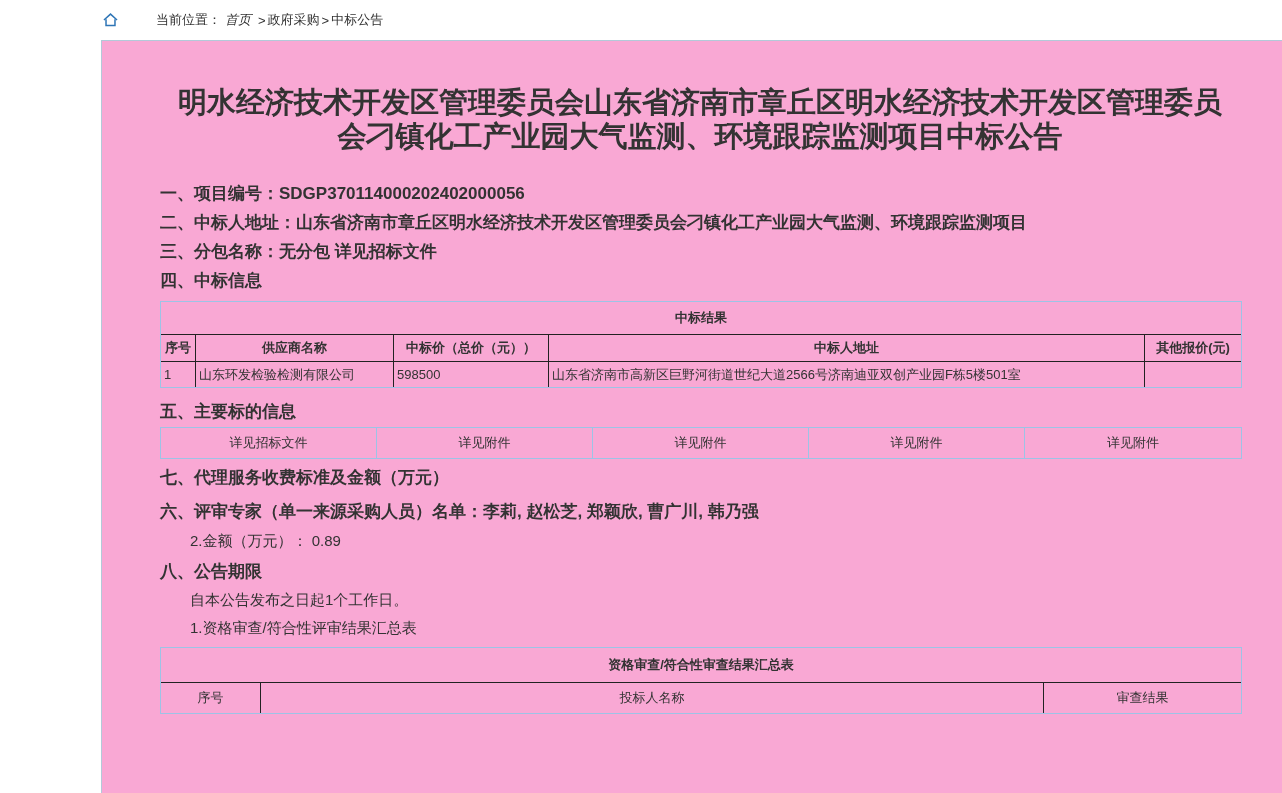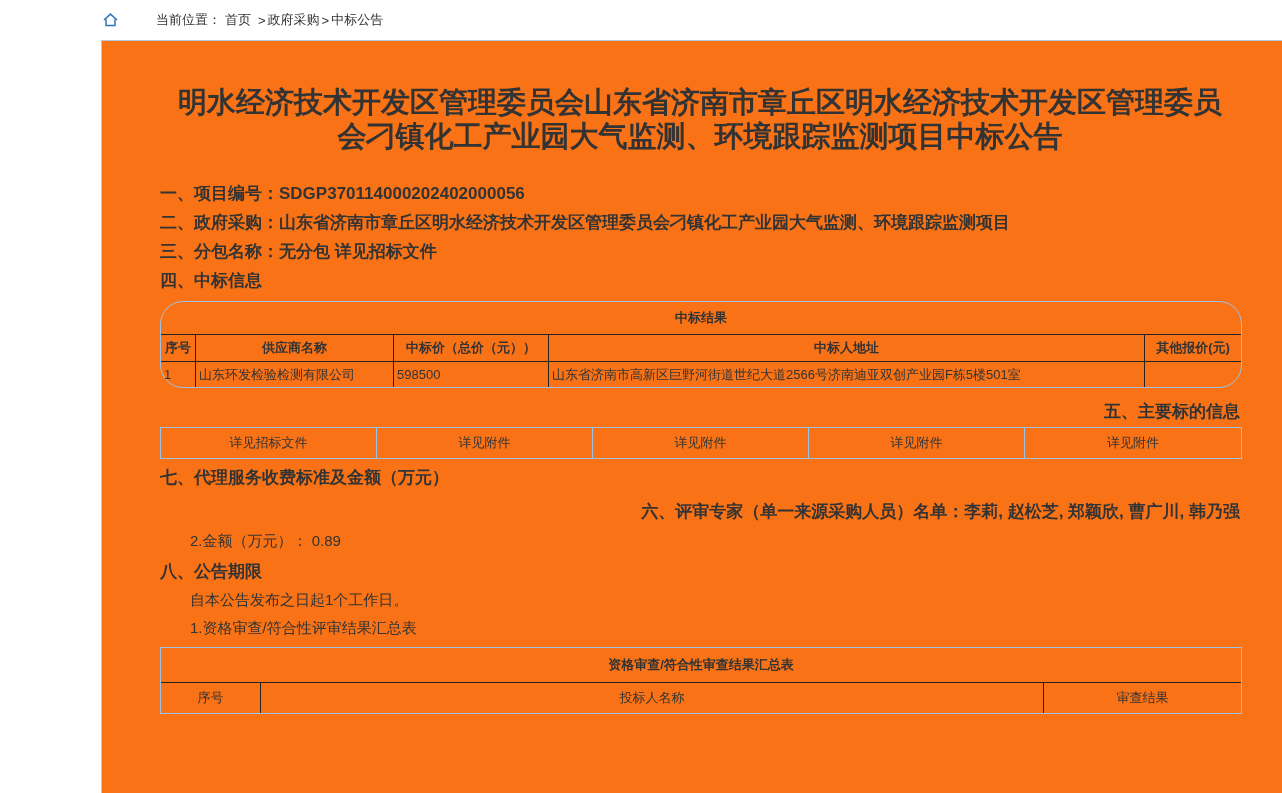--- a/index.html
+++ b/index.html
@@ -12,45 +12,45 @@
   
   .breadcrumb {
     height: 40px; padding-left: 103px;
     display: flex; align-items: center;
     font-size: 13px; color: #333;
   }
   .breadcrumb .home-ic { width: 15px; height: 14px; margin-right: 6px; display: inline-block; }
   .breadcrumb a { color: #333; text-decoration: none; cursor: pointer; }
   .breadcrumb .sep { margin: 0 2px; }
   .breadcrumb .lbl { margin-right: 4px; margin-left: 32px; }
-  .breadcrumb .first { margin-right: 5px; }
+  .breadcrumb .first { margin-right: 5px; font-style: italic; }
 
   
   .panel {
     margin-left: 101px;
     height: 753px;
     border-top: 1px solid #b3c9d9;
     border-left: 1px solid #b3c9d9;
-    background: #f97316;
+    background: #f9a8d4;
   }
   .content { width: 1080px; margin-left: 58px; }
 
   .title {
     width: 1052px; margin: 44px auto 0 auto;
     font-size: 29px; line-height: 34px; font-weight: bold;
     text-align: center; color: #333;
   }
 
   .sec { font-size: 17px; font-weight: bold; line-height: 20px; color: #333; }
   .sub { font-size: 15px; font-weight: normal; line-height: 20px; margin-left: 30px; color: #333; }
 
   .mt31 { margin-top: 31px; }
-  .mt14 { margin-top: 14px; text-align: right; }
+  .mt14 { margin-top: 14px; }
   .mt12 { margin-top: 12px; font-family: Liberation Mono, monospace; }
-  .mt10 { margin-top: 10px; border-radius: 23px; }
+  .mt10 { margin-top: 10px; }
   .mt9  { margin-top: 9px; }
   .mt8  { margin-top: 8px; }
   .mt7  { margin-top: 7px; }
   .mt6  { margin-top: 6px; }
   .mt5  { margin-top: 5px; }
 
   
   table.tbl {
     width: 1080px; table-layout: fixed;
     border-collapse: separate; border-spacing: 0;
@@ -105,21 +105,21 @@
 <div class="panel">
   <div class="content">
 
     <div class="title">明水经济技术开发区管理委员会山东省济南市章丘区明水经济技术开发区管理委员会刁镇化工产业园大气监测、环境跟踪监测项目中标公告</div>
 
     <div class="sec mt31">
       <span>一、项目编号：</span><span>SDGP370114000202402000056</span>
     </div>
 
     <div class="sec mt9">
-      <span>二、政府采购：</span><span>山东省济南市章丘区明水经济技术开发区管理委员会刁镇化工产业园大气监测、环境跟踪监测项目</span>
+      <span>二、中标人地址：</span><span>山东省济南市章丘区明水经济技术开发区管理委员会刁镇化工产业园大气监测、环境跟踪监测项目</span>
     </div>
 
     <div class="sec mt9">
       <span>三、分包名称：</span><span>无分包 详见招标文件</span>
     </div>
 
     <div class="sec mt9">四、中标信息</div>
 
     <table class="tbl t1 mt10">
       <colgroup>

